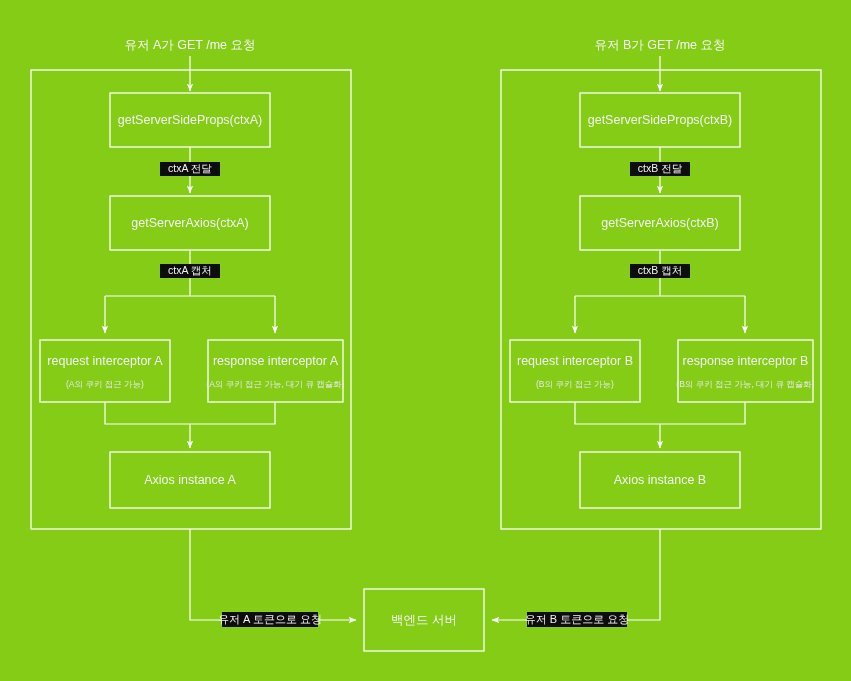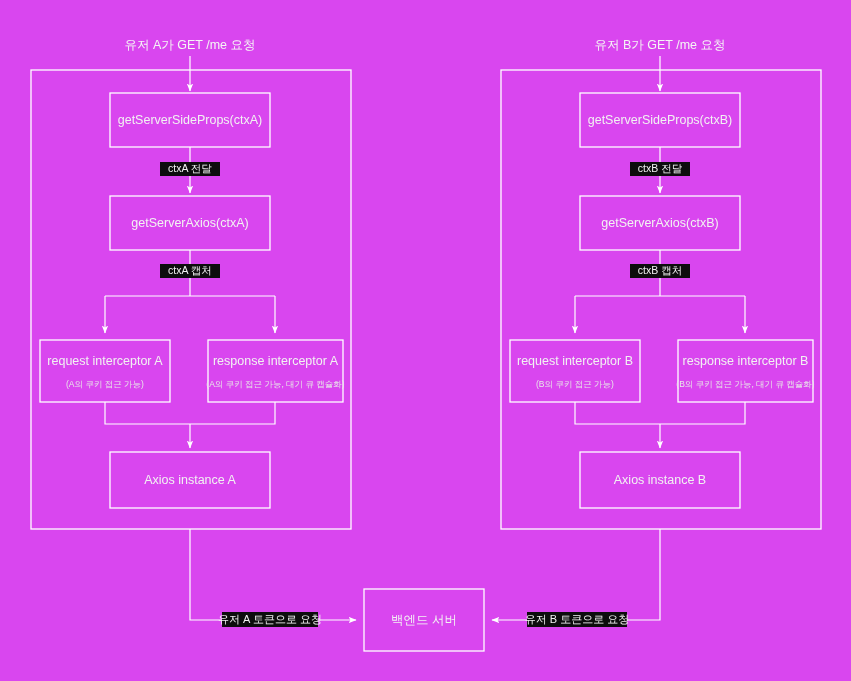--- a/index.html
+++ b/index.html
@@ -11,21 +11,21 @@
   body {
     width: 851px;
     height: 681px;
     overflow: hidden;
     font-family: "Liberation Sans", "DejaVu Sans", sans-serif;
   }
   #diagram-root {
     position: relative;
     width: 851px;
     height: 681px;
-    background: #d946ef;
+    background: #84cc16;
   }
   svg#diagram-svg {
     position: absolute;
     top: 0;
     left: 0;
     width: 851px;
     height: 681px;
     display: block;
   }
   .node-box {

